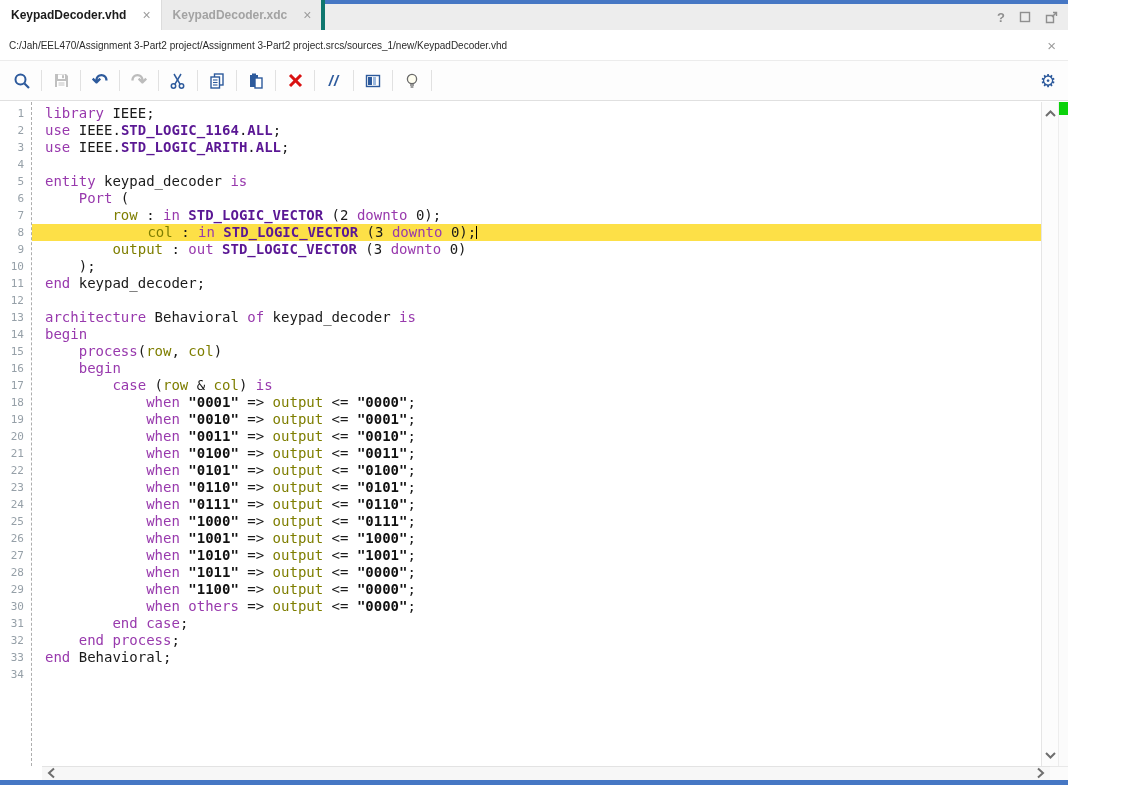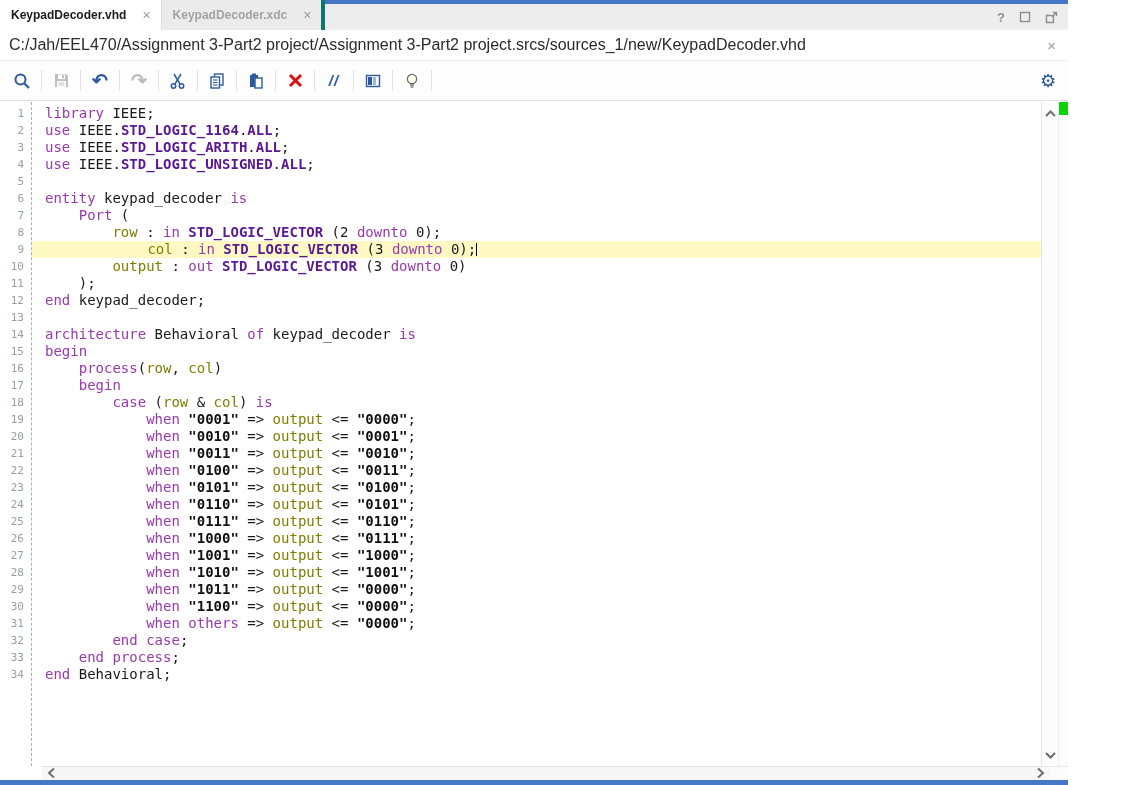--- a/index.html
+++ b/index.html
@@ -13,41 +13,41 @@
   .tabbar { position:absolute; top:0; left:0; right:0; height:30px; display:flex; background:#ededed; }
   .tab { height:30px; display:flex; align-items:center; padding:0 10px 0 11px; font-size:12px; font-weight:bold; cursor:default; }
   .tab.active { background:#ffffff; color:#1c1c1c; border-right:1px solid #dcdcdc; }
   .tab.inactive { background:#ebebeb; color:#a3a3a3; border-right:4px solid #0f766e; }
   .tab-close { margin-left:16px; color:#9c9c9c; font-weight:normal; font-size:14px; line-height:14px; }
   .tab-filler { flex:1; background:#ededed; border-top:4px solid #4677c4; display:flex; align-items:center; justify-content:flex-end; padding-right:10px; gap:14px; }
   .winbtn { color:#8f8f8f; font-size:13px; font-weight:bold; display:flex; align-items:center; }
 
   
   .pathbar { position:absolute; top:30px; left:0; right:0; height:31px; background:#fff; border-bottom:1px solid #ececec; display:flex; align-items:center; padding:0 12px 0 9px; }
-  .pathtext { flex:1; font-size:16px; color:#2b2b2b; white-space:nowrap; overflow:hidden; }
+  .pathtext { flex:1; font-size:10px; color:#2b2b2b; white-space:nowrap; overflow:hidden; }
   .pathclose { color:#9c9c9c; font-size:15px; }
 
   
   .toolbar { position:absolute; top:61px; left:0; right:0; height:40px; background:#fdfdfd; border-bottom:1px solid #e0e0e0; display:flex; align-items:center; padding-left:5px; }
   .tbtn { width:26px; height:26px; margin:0 4px; display:flex; align-items:center; justify-content:center; }
   .tsep { width:1px; height:21px; background:#e1e1e1; margin:0 2px; }
   .glyph-blue { color:#2d5a9c; font-weight:bold; }
   .glyph-gray { color:#bcbcbc; font-weight:bold; }
   .arrow-glyph { font-size:19px; line-height:18px; }
   .comment-glyph { font-style:italic; font-size:15px; letter-spacing:1px; }
   .gear-btn { position:absolute; right:7px; top:7px; width:26px; height:26px; display:flex; align-items:center; justify-content:center; }
   .gear-glyph { font-size:18px; color:#2d5a9c; }
 
   
   .editor { position:absolute; top:102px; left:0; bottom:19px; right:0; display:flex; background:#fff; }
   .gutter { width:32px; padding-top:3px; border-right:1px dashed #adadad; background:#fff; }
   .ln { height:17px; line-height:17px; text-align:right; padding-right:7px; font-family:"DejaVu Sans Mono", monospace; font-size:11px; color:#96a0a8; }
   .code { flex:1; padding-top:3px; overflow:hidden; }
   .code-line { height:17px; line-height:17px; padding-left:13px; white-space:pre; font-family:"DejaVu Sans Mono", monospace; font-size:14px; color:#1a1a1a; }
-  .code-line.current { background:#fef9c3;padding-left:48px; }
+  .code-line.current { background:#fde047;padding-left:48px; }
   .tok-kw  { color:#9839ad; }
   .tok-type{ color:#5a1794; font-weight:bold;margin-top:20px; }
   .tok-sig { color:#7e7e00; }
   .tok-str { color:#111; font-weight:bold; }
   .tok-pl  { color:#1a1a1a; }
   .caret { display:inline-block; width:1px; height:13px; background:#000; vertical-align:-2px; }
 
   
   .vscroll { width:17px; border-left:1px solid #e5e5e5; background:#fcfcfc; position:relative; }
   .vs-up   { position:absolute; top:2px; left:2px; }
@@ -217,21 +217,20 @@
         <div class="ln">30</div>
         <div class="ln">31</div>
         <div class="ln">32</div>
         <div class="ln">33</div>
         <div class="ln">34</div>
       </div>
     <div class="code">
         <div class="code-line"><span class="tok-kw">library</span><span class="tok-pl"> IEEE;</span></div>
         <div class="code-line"><span class="tok-kw">use</span><span class="tok-pl"> IEEE.</span><span class="tok-type">STD_LOGIC_1164</span><span class="tok-pl">.</span><span class="tok-type">ALL</span><span class="tok-pl">;</span></div>
         <div class="code-line"><span class="tok-kw">use</span><span class="tok-pl"> IEEE.</span><span class="tok-type">STD_LOGIC_ARITH</span><span class="tok-pl">.</span><span class="tok-type">ALL</span><span class="tok-pl">;</span></div>
-        <div class="code-line"><span class="tok-kw">use</span><span class="tok-pl"> IEEE.</span><span class="tok-type">STD_LOGIC_UNSIGNED</span><span class="tok-pl">.</span><span class="tok-type">ALL</span><span class="tok-pl">;</span></div>
         <div class="code-line"></div>
         <div class="code-line"><span class="tok-kw">entity</span><span class="tok-pl"> keypad_decoder </span><span class="tok-kw">is</span></div>
         <div class="code-line"><span class="tok-pl">    </span><span class="tok-kw">Port</span><span class="tok-pl"> (</span></div>
         <div class="code-line"><span class="tok-pl">        </span><span class="tok-sig">row</span><span class="tok-pl"> : </span><span class="tok-kw">in</span><span class="tok-pl"> </span><span class="tok-type">STD_LOGIC_VECTOR</span><span class="tok-pl"> (2 </span><span class="tok-kw">downto</span><span class="tok-pl"> 0);</span></div>
         <div class="code-line current"><span class="tok-pl">        </span><span class="tok-sig">col</span><span class="tok-pl"> : </span><span class="tok-kw">in</span><span class="tok-pl"> </span><span class="tok-type">STD_LOGIC_VECTOR</span><span class="tok-pl"> (3 </span><span class="tok-kw">downto</span><span class="tok-pl"> 0);</span><span class="caret"></span></div>
         <div class="code-line"><span class="tok-pl">        </span><span class="tok-sig">output</span><span class="tok-pl"> : </span><span class="tok-kw">out</span><span class="tok-pl"> </span><span class="tok-type">STD_LOGIC_VECTOR</span><span class="tok-pl"> (3 </span><span class="tok-kw">downto</span><span class="tok-pl"> 0)</span></div>
         <div class="code-line"><span class="tok-pl">    );</span></div>
         <div class="code-line"><span class="tok-kw">end</span><span class="tok-pl"> keypad_decoder;</span></div>
         <div class="code-line"></div>
         <div class="code-line"><span class="tok-kw">architecture</span><span class="tok-pl"> Behavioral </span><span class="tok-kw">of</span><span class="tok-pl"> keypad_decoder </span><span class="tok-kw">is</span></div>

